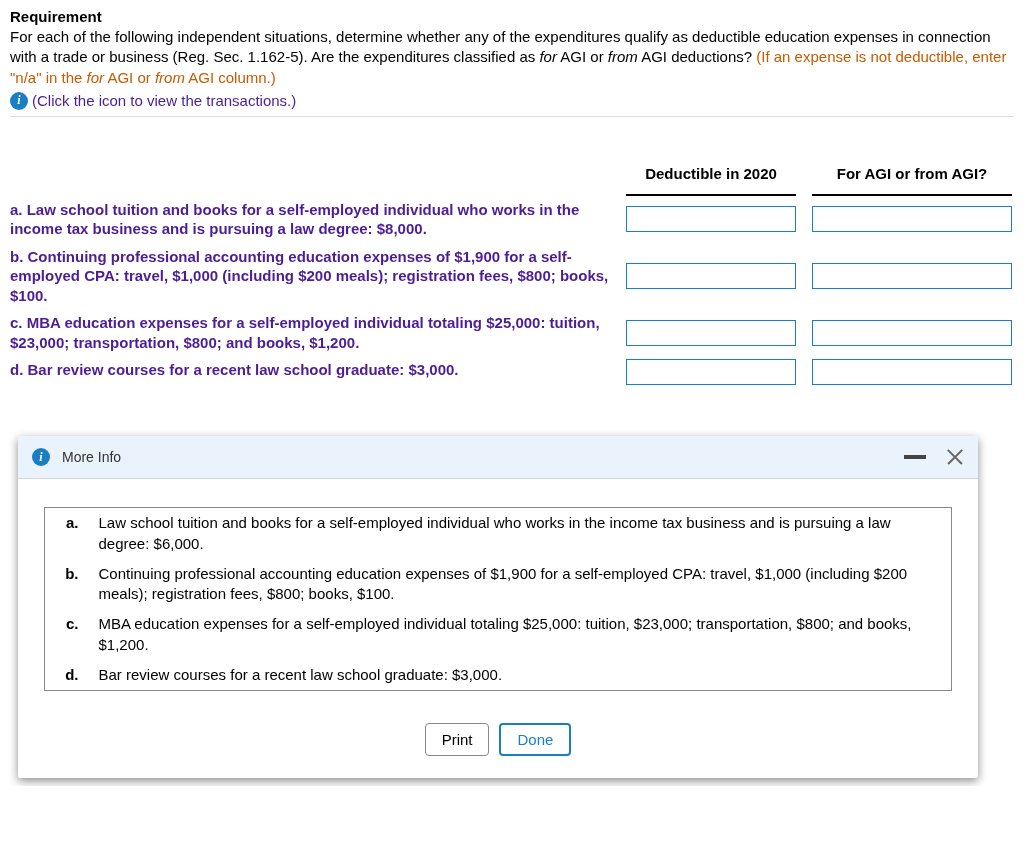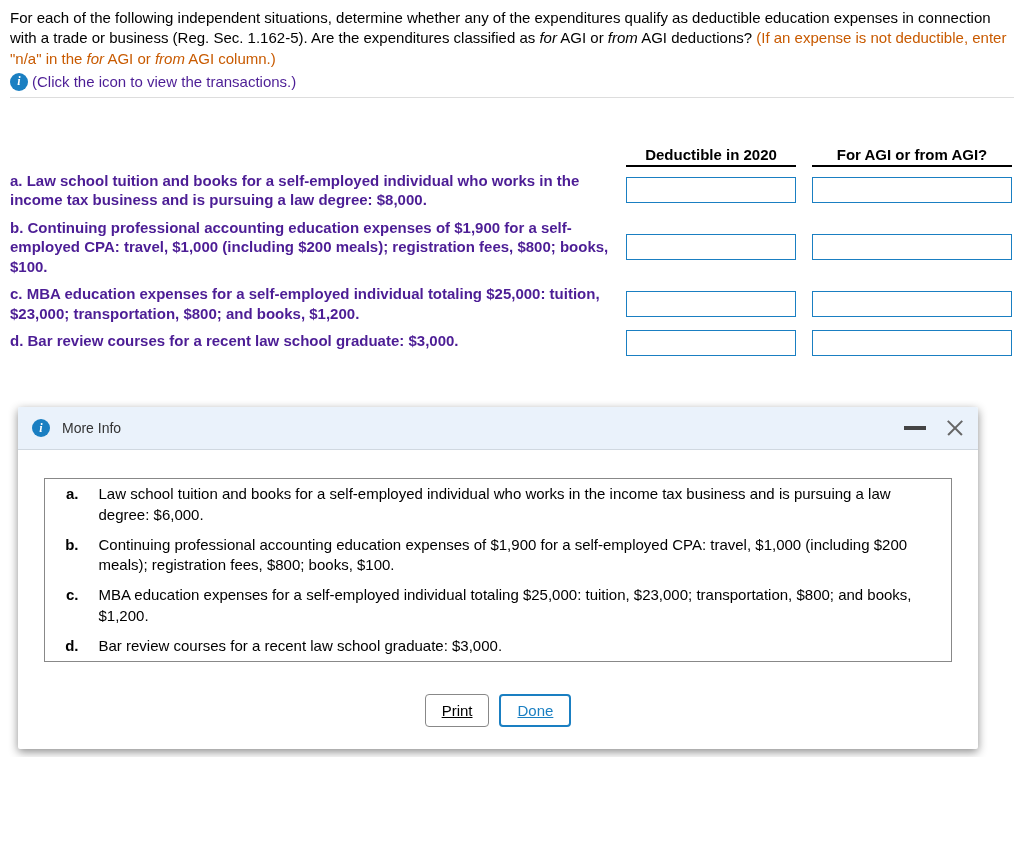--- a/index.html
+++ b/index.html
@@ -34,21 +34,21 @@
     }
     .main-grid {
       margin-top: 48px;
       display: grid;
       grid-template-columns: 600px 170px 200px;
       column-gap: 16px;
     }
     .col-header {
       font-weight: bold;
       text-align: center;
-      padding-bottom: 2px;
+      padding-bottom: 12px;
       border-bottom: 2px solid #000;
     }
     .q-label {
       font-weight: bold;
       color: #4c1d95;
       padding: 4px 0;
       line-height: 1.3;
     }
     .cell-input-wrap {
       display: flex;
@@ -119,33 +119,33 @@
       gap: 10px;
       padding: 14px 0 22px 0;
     }
     .btn {
       padding: 6px 16px;
       font-size: 15px;
       border: 1px solid #888;
       border-radius: 4px;
       background: #fff;
       cursor: pointer;
-      text-decoration: underline;
     }
     .btn-done {
       border: 2px solid #1a7fc2;
       color: #1a7fc2;
       font-weight: 500;
     }
     .grid-row { display: contents; }
   </style>
 </head>
 <body>
 
 <div>
+  <div class="header-title">Requirement</div>
   <div class="header-text">
     <span>For each of the following independent situations, determine whether any of the expenditures qualify as deductible education expenses in connection with a trade or business (Reg. Sec. 1.162-5). Are the expenditures classified as </span><span class="italic">for</span><span> AGI or </span><span class="italic">from</span><span> AGI deductions? </span><span class="orange">(If an expense is not deductible, enter "n/a" in the </span><span class="orange italic">for</span><span class="orange"> AGI or </span><span class="orange italic">from</span><span class="orange"> AGI column.)</span>
   </div>
   <div class="link-row">
     <span class="info-icon">i</span>
     <span class="link-green">(Click the icon to view the transactions.)</span>
   </div>
 </div>
 
 <div class="main-grid">

